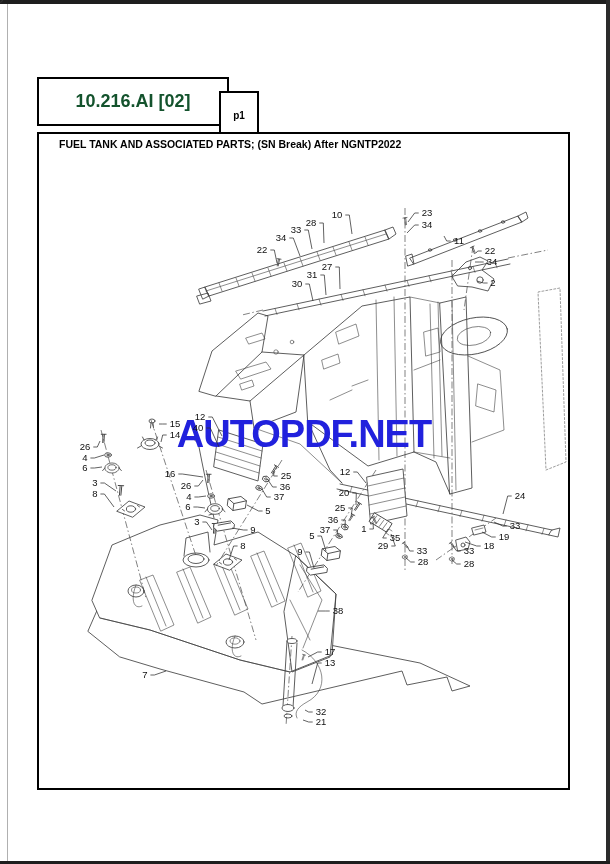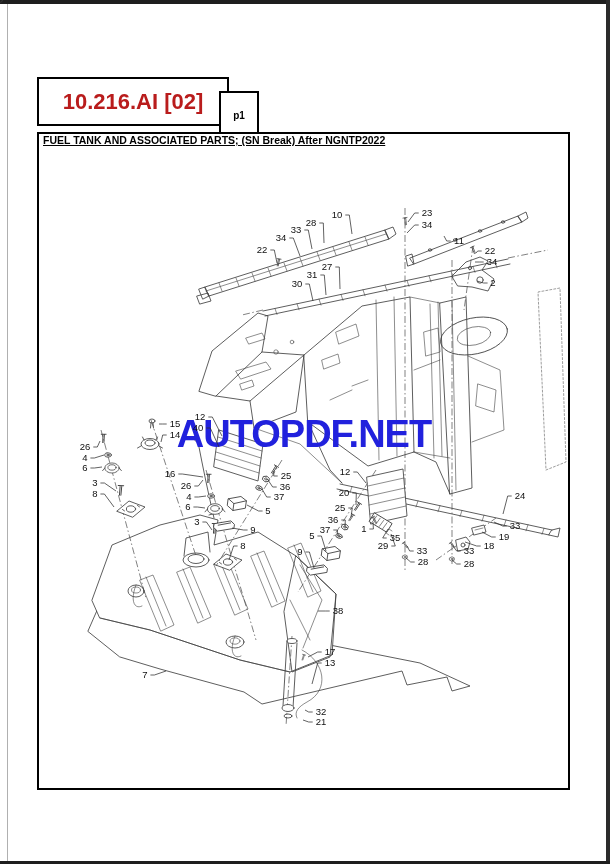--- a/index.html
+++ b/index.html
@@ -4,27 +4,27 @@
 <style>
   html,body{margin:0;padding:0;}
   body{width:610px;height:864px;position:relative;background:#ffffff;
        font-family:"Liberation Sans",sans-serif;overflow:hidden;}
   .edge-top{position:absolute;left:0;top:0;width:610px;height:4px;background:#1e1e1e;}
   .edge-right{position:absolute;left:606px;top:0;width:4px;height:864px;background:#2b2b2b;}
   .edge-bottom{position:absolute;left:0;top:861px;width:610px;height:3px;background:#1e1e1e;}
   .edge-left{position:absolute;left:7px;top:4px;width:1px;height:857px;background:#b0b0b0;}
   .code-box{position:absolute;left:37px;top:77px;width:192px;height:49px;border:2px solid #000;
             display:flex;align-items:center;justify-content:center;
-            font-size:22px;font-weight:bold;color:#b91c1c;background:#fff;box-sizing:border-box;}
+            font-size:18px;font-weight:bold;color:#14532d;background:#fff;box-sizing:border-box;}
   .page-box{position:absolute;left:219px;top:77px;width:40px;height:49px;border:2px solid #000;
             display:flex;align-items:center;justify-content:center;
             font-size:10px;font-weight:bold;color:#000;background:#fff;box-sizing:border-box;margin-top:14px;}
   .title-bar{position:absolute;left:37px;top:132px;width:533px;height:20px;border:2px solid #000;
-             box-sizing:border-box;display:flex;align-items:flex-start;padding:0 4px;
-             font-size:10.5px;font-weight:bold;color:#000;background:#fff;white-space:nowrap;text-decoration:underline;}
+             box-sizing:border-box;display:flex;align-items:flex-end;padding:0 20px;
+             font-size:10.5px;font-weight:bold;color:#000;background:#fff;white-space:nowrap;}
   .diagram-box{position:absolute;left:37px;top:150px;width:533px;height:640px;
                border:2px solid #000;border-top:none;box-sizing:border-box;background:#fff;}
   svg.art-layer{position:absolute;left:0;top:0;width:610px;height:864px;}
   .art{stroke:#414141;stroke-width:0.85;fill:none;stroke-linejoin:round;stroke-linecap:round;}
   .thin{stroke-width:0.6;}
   .dash{stroke:#4a4a4a;stroke-width:0.7;fill:none;stroke-dasharray:7 2.5 1.5 2.5;}
   .dot{stroke:#5a5a5a;stroke-width:0.6;fill:none;stroke-dasharray:2 2;}
   .wfill{fill:#ffffff;}
   .lead{stroke:#2e2e2e;stroke-width:0.75;fill:none;}
   .co{font:9.5px "Liberation Sans",sans-serif;fill:#0f0f0f;text-anchor:middle;}

